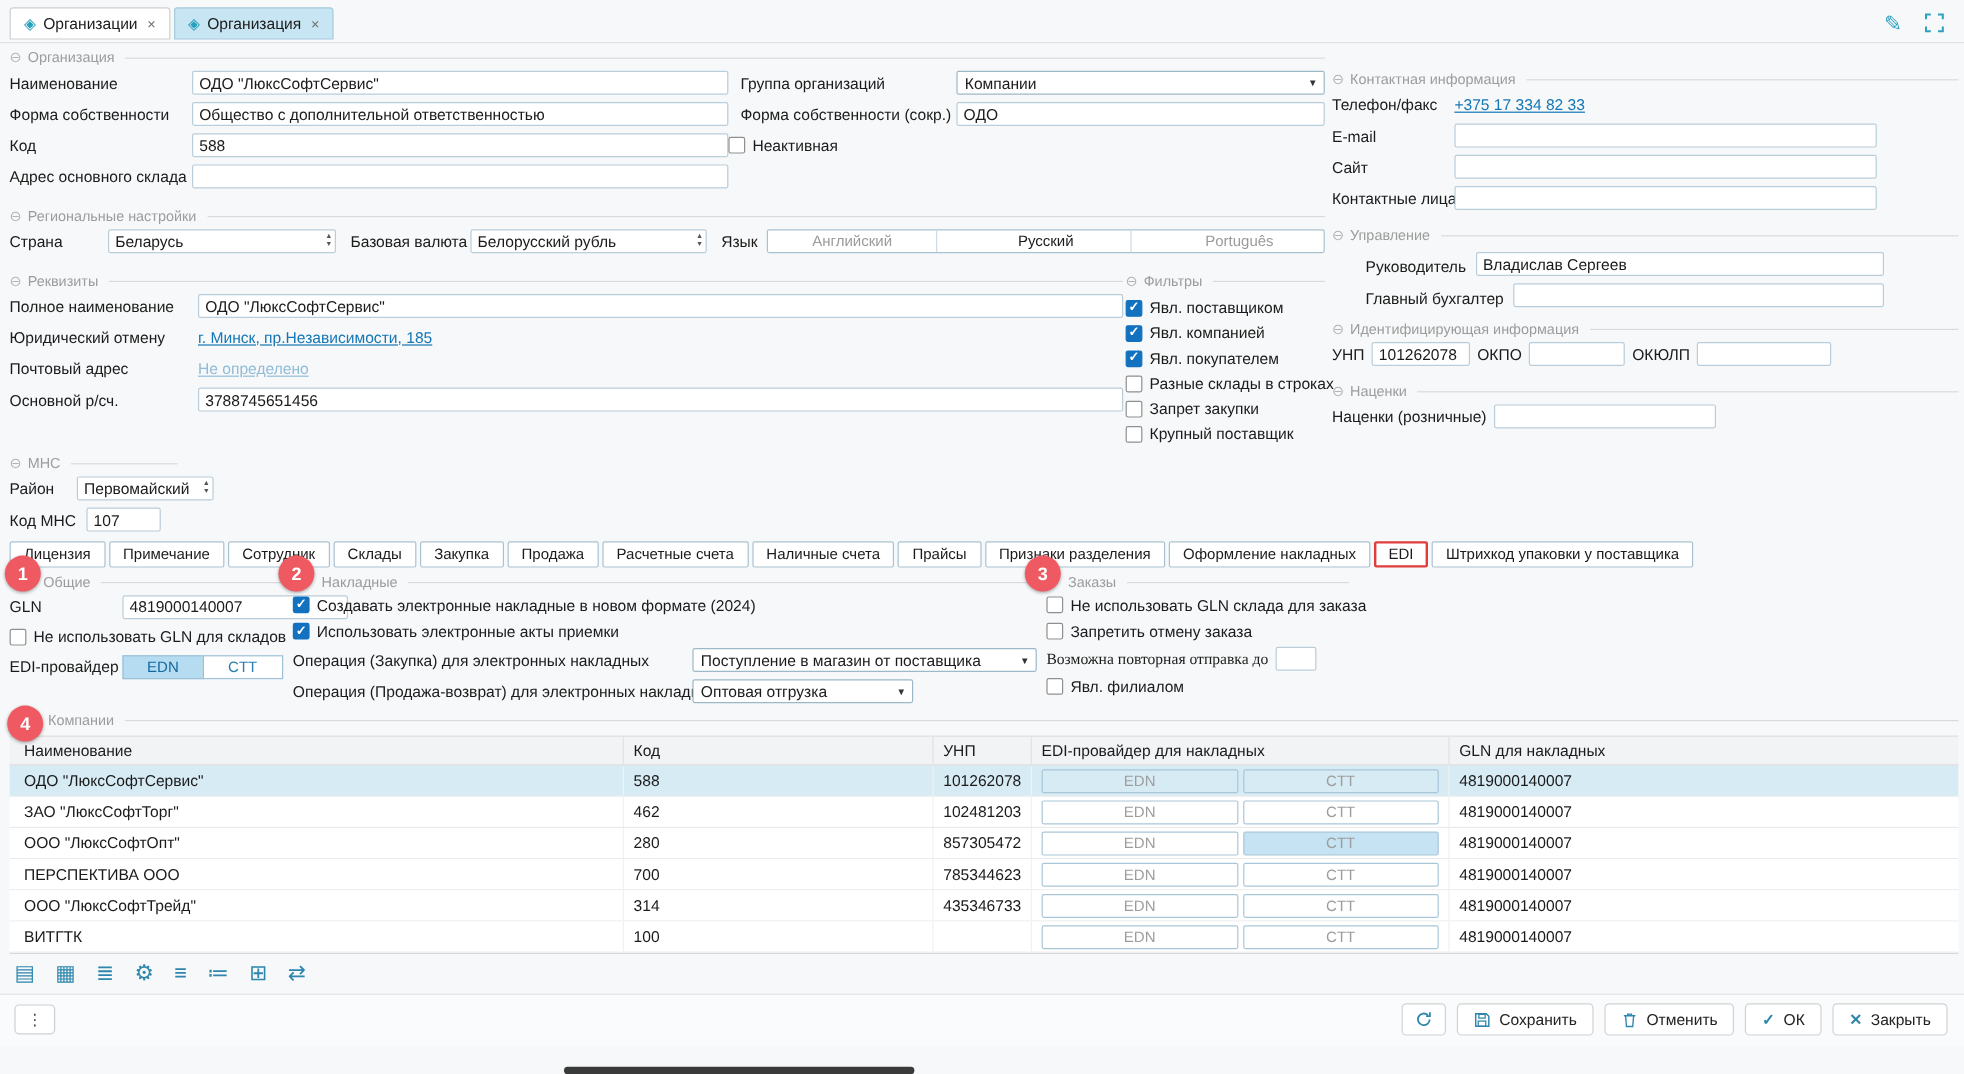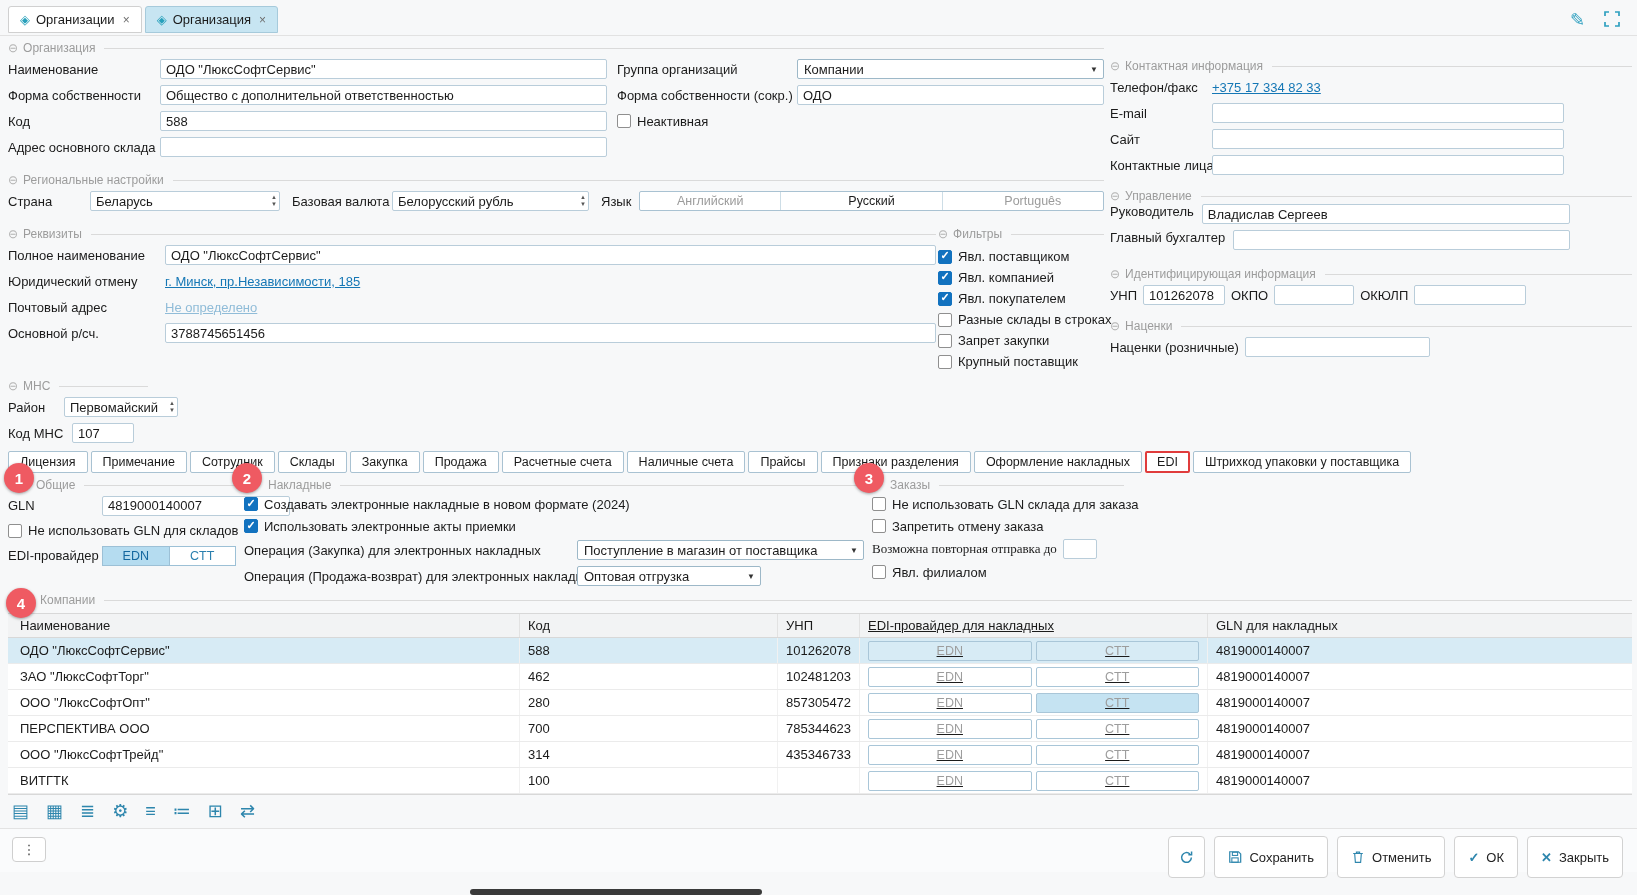--- a/index.html
+++ b/index.html
@@ -54,21 +54,21 @@
   #grp-req       { position: absolute; left: 8px;    top: 226px; width: 928px; }
   #grp-filters   { position: absolute; left: 938px;  top: 226px; width: 166px; }
   #grp-mns       { position: absolute; left: 8px;    top: 378px; width: 300px; }
   #col-right     { position: absolute; left: 1110px; top: 58px;  width: 522px; }
   #grp-req .lbl { width: 157px; }
   #grp-mns .gtitle { width: 140px; }
   .rrow { display: flex; align-items: center; height: 26px; }
   .rlab { width: 102px; flex: none; white-space: nowrap; }
   .rfld { width: 352px; }
   .rgap { margin-top: 10px; }
-  .mrow { display: flex; align-items: flex-start; height: 26px; }
+  .mrow { display: flex; align-items: flex-end; height: 26px; margin-left: 28px; }
   .mrow .lbl { margin-right: 8px; }
   .mrow .inp { flex: 1; margin-right: 62px; }
   .idrow { display: flex; align-items: center; height: 26px; gap: 6px; }
 
   
   #section-tabs { position: absolute; left: 8px; top: 451px; display: flex; gap: 3px; }
   .stab { height: 22px; display: flex; align-items: center; padding: 0 11px; background: #fff;
           border: 1px solid #a9c2d2; border-radius: 2px; white-space: nowrap; font-size: 12.5px; cursor: default; }
   .stab.red { border: 2px solid #e03c3c; padding: 0 10px; }
 
@@ -98,37 +98,37 @@
   #grp-companies { position: absolute; left: 8px; top: 592px; width: 1624px; }
   #grp-companies .gtitle { padding-left: 32px; }
   .table { margin-top: 5px; border-top: 1px solid #d8d8d8; border-bottom: 1px solid #d8d8d8; background: #fff; }
   .thead { display: flex; align-items: center; height: 24px; background: #f2f3f4; border-bottom: 1px solid #d8d8d8; }
   .tc { padding: 0 8px; white-space: nowrap; overflow: hidden; height: 100%; display: flex; align-items: center; }
   .thead .tc { border-right: 1px solid #e2e2e2; }
   .trow .tc { border-right: 1px solid #f1f1f1; }
   .c1 { width: 512px; flex: none; padding-left: 12px; }
   .c2 { width: 258px; flex: none; }
   .c3 { width: 82px;  flex: none; }
-  .c4 { width: 348px; flex: none; gap: 4px; text-decoration: underline; }
+  .c4 { width: 348px; flex: none; gap: 4px; }
   .c5 { flex: 1; border-right: none !important; }
   .trow { display: flex; align-items: center; height: 26px; background: #fff; border-bottom: 1px solid #ebebeb; }
   .trow.selected { background: #d7ebf5; }
   .prov-btn { flex: 1; height: 20px; border: 1px solid #a9c6d8; border-radius: 2px; display: flex;
               align-items: center; justify-content: center; color: #9d9d9d; background: #fff; font-size: 12.5px; }
   .trow.selected .prov-btn { background: transparent; }
   .prov-btn.active { background: #c5e3f2; }
 
   
   #table-toolbar { position: absolute; left: 12px; top: 799px; display: flex; gap: 17px; align-items: center; height: 24px; }
   .tbicon { color: #2e86ad; font-size: 18px; line-height: 1; }
   #bottom-bar { position: absolute; left: 0; top: 828px; width: 1637px; height: 44px; background: #fafbfc; border-top: 1px solid #e3e3e3; }
   #menu-btn { position: absolute; left: 12px; top: 8px; width: 34px; height: 25px; border: 1px solid #cfcfcf;
               border-radius: 4px; background: #fff; display: flex; align-items: center; justify-content: center; color: #444; }
   #action-btns { position: absolute; right: 14px; top: 7px; display: flex; gap: 9px; }
-  .btn { height: 42px; border: 1px solid #d2d2d2; border-radius: 4px; background: #fff; display: flex;
+  .btn { height: 27px; border: 1px solid #d2d2d2; border-radius: 4px; background: #fff; display: flex;
          align-items: center; gap: 7px; padding: 0 13px; font-size: 13px; color: #222; cursor: default; }
   .btn .bic { display: flex; align-items: center; }
   .btn .glyph { color: #2e86ad; font-size: 13px; font-weight: bold; }
   #taskbar-sliver { position: absolute; left: 470px; top: 889px; width: 292px; height: 6px; background: #3a3a3a; border-radius: 3px; }
 </style>
 </head>
 <body>
 
 <div id="app">
 
@@ -171,21 +171,21 @@
     </div>
     <div class="frow">
       <div class="lbl l150">Форма собственности</div>
       <input class="inp f447" value="Общество с дополнительной ответственностью" style="">
       <div class="lbl l178">Форма собственности (сокр.)</div>
       <input class="inp flex1" value="ОДО" style="">
     </div>
     <div class="frow">
       <div class="lbl l150">Код</div>
       <input class="inp f447" value="588" style="">
-      <div class="cbrow" style="margin-left:10px;text-align:center;">
+      <div class="cbrow" style="text-align:center;">
         <span class="cb"></span>
         <span class="cblbl">Неактивная</span>
       </div>
     </div>
     <div class="frow">
       <div class="lbl l150">Адрес основного склада</div>
       <input class="inp f447" value="" style="">
     </div>
   </div>
 

